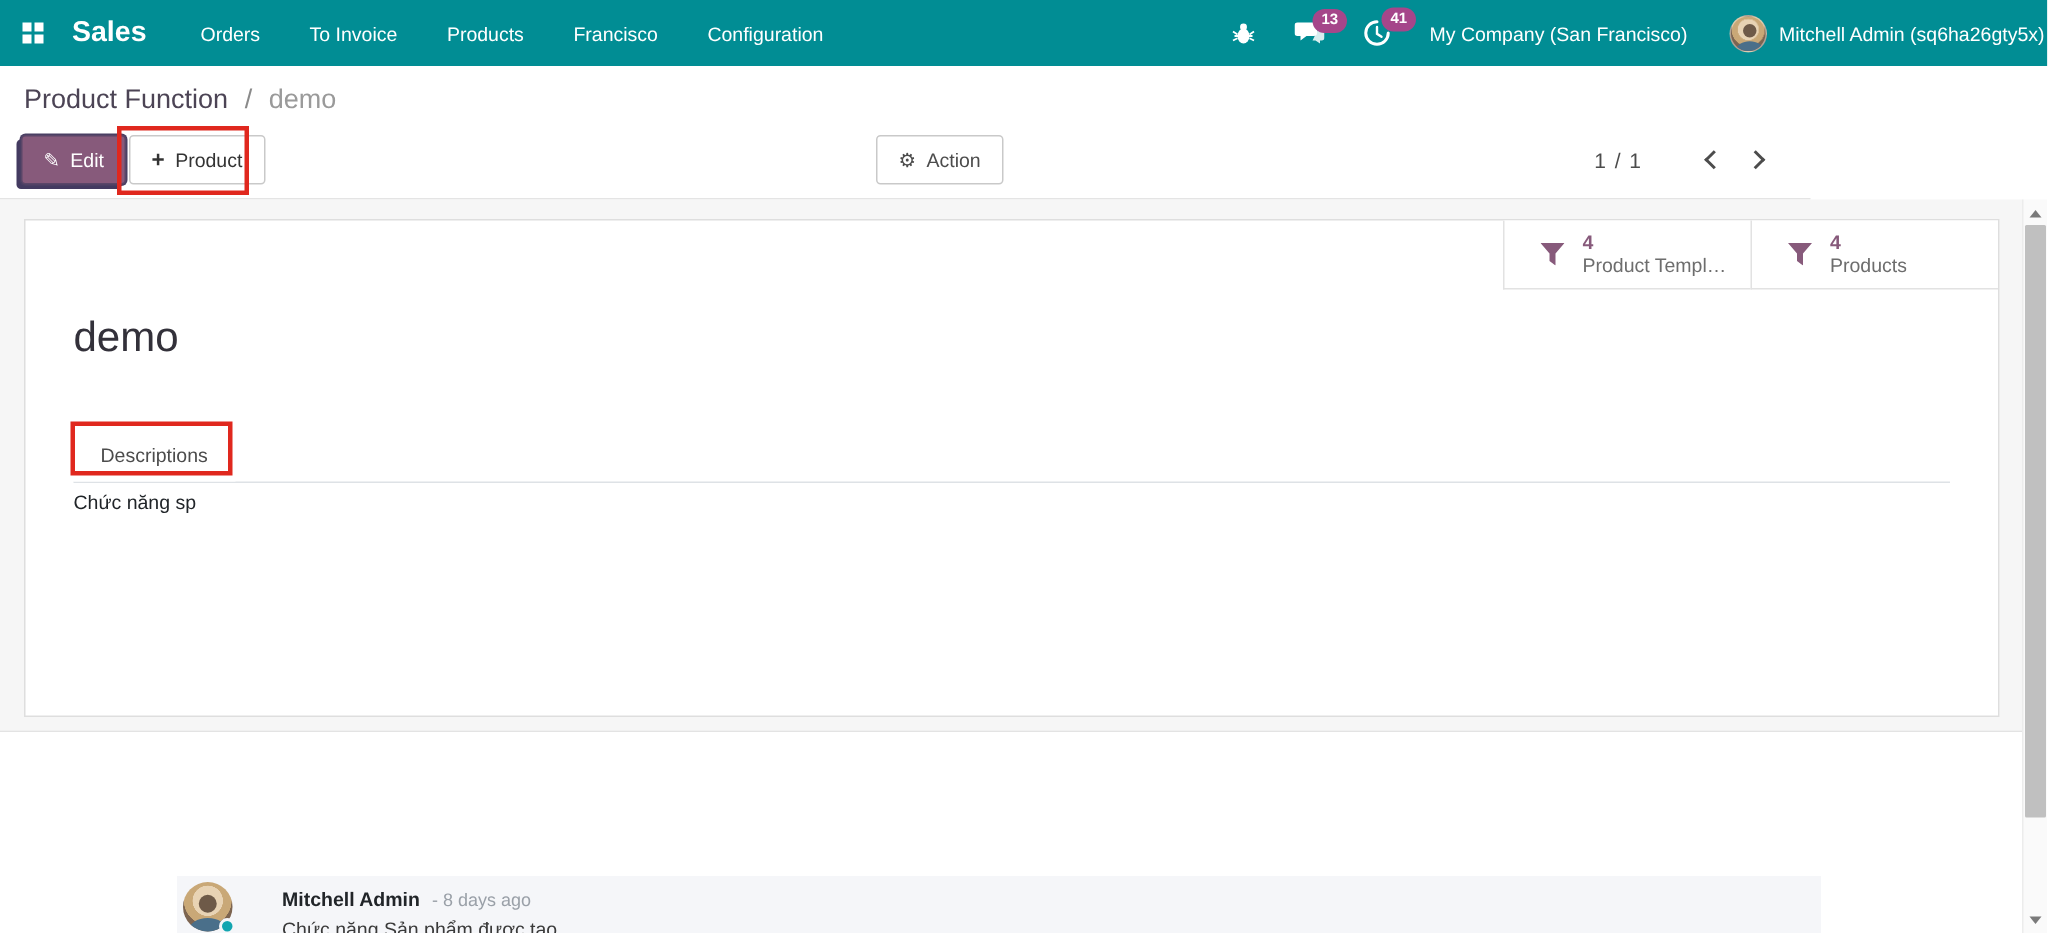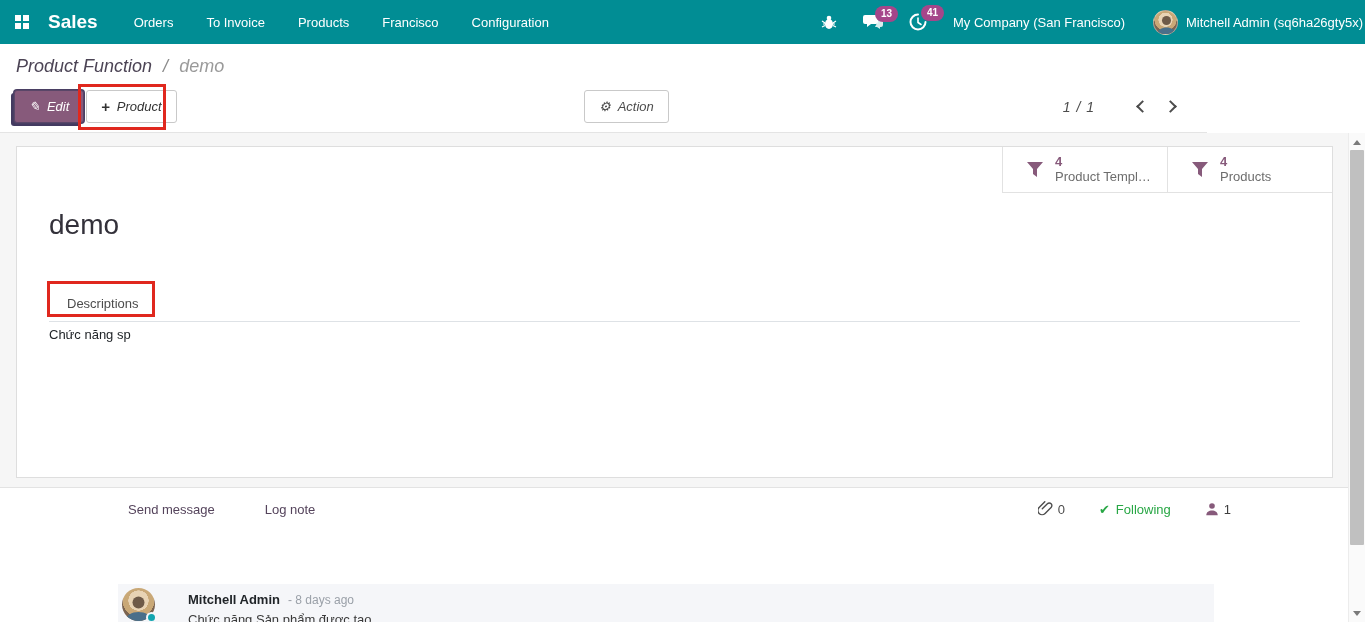--- a/index.html
+++ b/index.html
@@ -16,21 +16,21 @@
   .topbar-right { display:flex; align-items:center; padding-right:2px; }
   .tb-icon-wrap { position:relative; margin-right:26px; cursor:pointer; display:flex; align-items:center; }
   .tb-badge { position:absolute; top:-8px; left:12px; background:#a5468a; color:#fff; font-size:10px; line-height:1; padding:3px 6px; border-radius:9px; font-weight:bold; }
   .tb-company { font-size:13px; margin-right:28px; cursor:pointer; white-space:nowrap; }
   .tb-user { display:flex; align-items:center; cursor:pointer; }
   .avatar-sm { width:25px; height:25px; border-radius:50%; background:radial-gradient(circle at 50% 38%, #e8d3b4 0 38%, #c9a877 39% 60%, #7c6450 61%); border:1px solid rgba(255,255,255,.4); margin-right:8px; overflow:hidden; position:relative; }
   .avatar-sm svg, .avatar-lg svg { position:absolute; bottom:-2px; left:0; }
   .tb-username { font-size:13px; white-space:nowrap; }
 
   
-  .control-panel { position:absolute; top:44px; left:0; width:1207px; height:89px; background:#fff; border-bottom:1px solid #e4e4e4;font-style:italic; }
+  .control-panel { position:absolute; top:44px; left:0; width:1207px; height:89px; background:#fff; border-bottom:1px solid #e4e4e4; }
   .breadcrumb { position:absolute; top:12px; left:16px; font-size:18px; }
   .bc-parent { color:#4c4455; cursor:pointer; }
   .bc-sep { color:#8a8a8a; margin:0 6px; }
   .bc-current { color:#9a9a9a; }
   .cp-buttons { position:absolute; top:46px; left:0; width:100%; height:34px; }
   .btn { display:inline-flex; align-items:center; justify-content:center; height:33px; font-size:13px; border-radius:3px; cursor:pointer; padding:0 14px; }
   .btn-edit { position:absolute; left:14px; top:0; background:#875a7b; color:#fff; border:1px solid #5a4668; box-shadow:0 0 0 1px #4a3f63, -3px 3px 0 0 #433a60; }
   .btn-edit .pencil { margin-right:7px; font-size:13px; }
   .btn-create { position:absolute; left:86px; top:0; background:#fff; color:#333; border:1px solid #c9c9c9; }
   .btn-create .plus { margin-right:7px; font-weight:bold; font-size:15px; }
@@ -214,43 +214,20 @@
       </div>
       <div class="sheet-title">demo</div>
       <div class="tabs">
         <span class="tab active">Descriptions</span>
       </div>
       <div class="desc-text">Chức năng sp</div>
     </div>
   </div>
 
   <div class="chatter">
-    <div class="chatter-topbar">
-      <span class="chat-btn">Send message</span>
-      <span class="chat-btn">Log note</span>
-      <span class="chatter-right">
-        <span class="attach">
-          <svg width="15" height="16" viewBox="0 0 15 16">
-              <path d="M4.3 7.8 9.4 2.7a2.6 2.6 0 0 1 3.7 3.7l-6 6a4.2 4.2 0 0 1-6-6L6.8 0.7" fill="none" stroke="#4c4c4c" stroke-width="1.4" stroke-linecap="round"></path>
-            </svg>
-          <span>0</span>
-        </span>
-        <span class="following">
-          <span class="check">✔</span>
-          <span>Following</span>
-        </span>
-        <span class="followers">
-          <svg width="14" height="14" viewBox="0 0 16 16">
-              <circle cx="8" cy="4.5" r="3.2" fill="#875a7b"></circle>
-              <path d="M1.5 15c0-3.6 2.9-5.4 6.5-5.4s6.5 1.8 6.5 5.4z" fill="#875a7b"></path>
-            </svg>
-          <span>1</span>
-        </span>
-      </span>
-    </div>
     <div class="message-row">
       <span class="avatar-lg">
         <span class="mask">
           <svg width="33" height="33" viewBox="0 0 33 33">
               <circle cx="16.5" cy="12.5" r="6" fill="#6e5a48"></circle>
               <path d="M3 33c0-7 6-11 13.5-11S30 26 30 33z" fill="#4a6f8a"></path>
             </svg>
         </span>
         <span class="status-dot"></span>
       </span>

